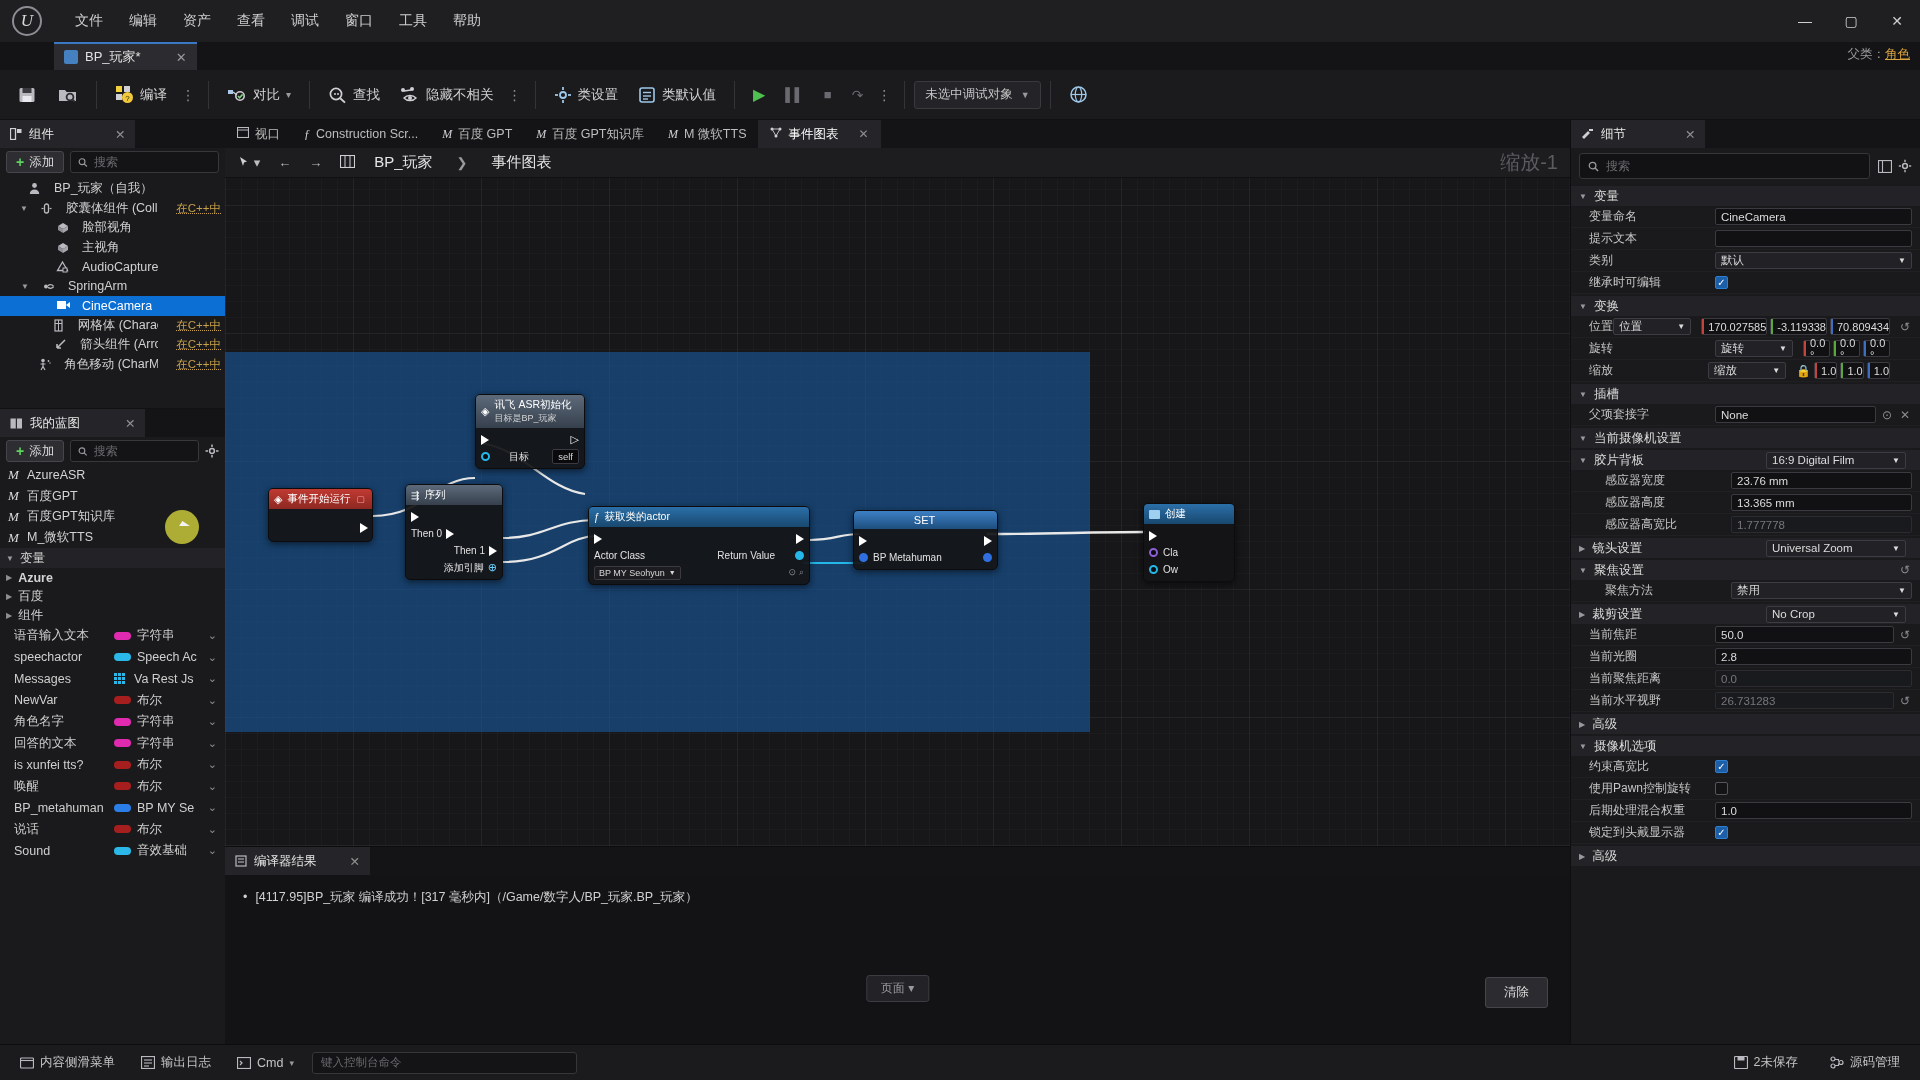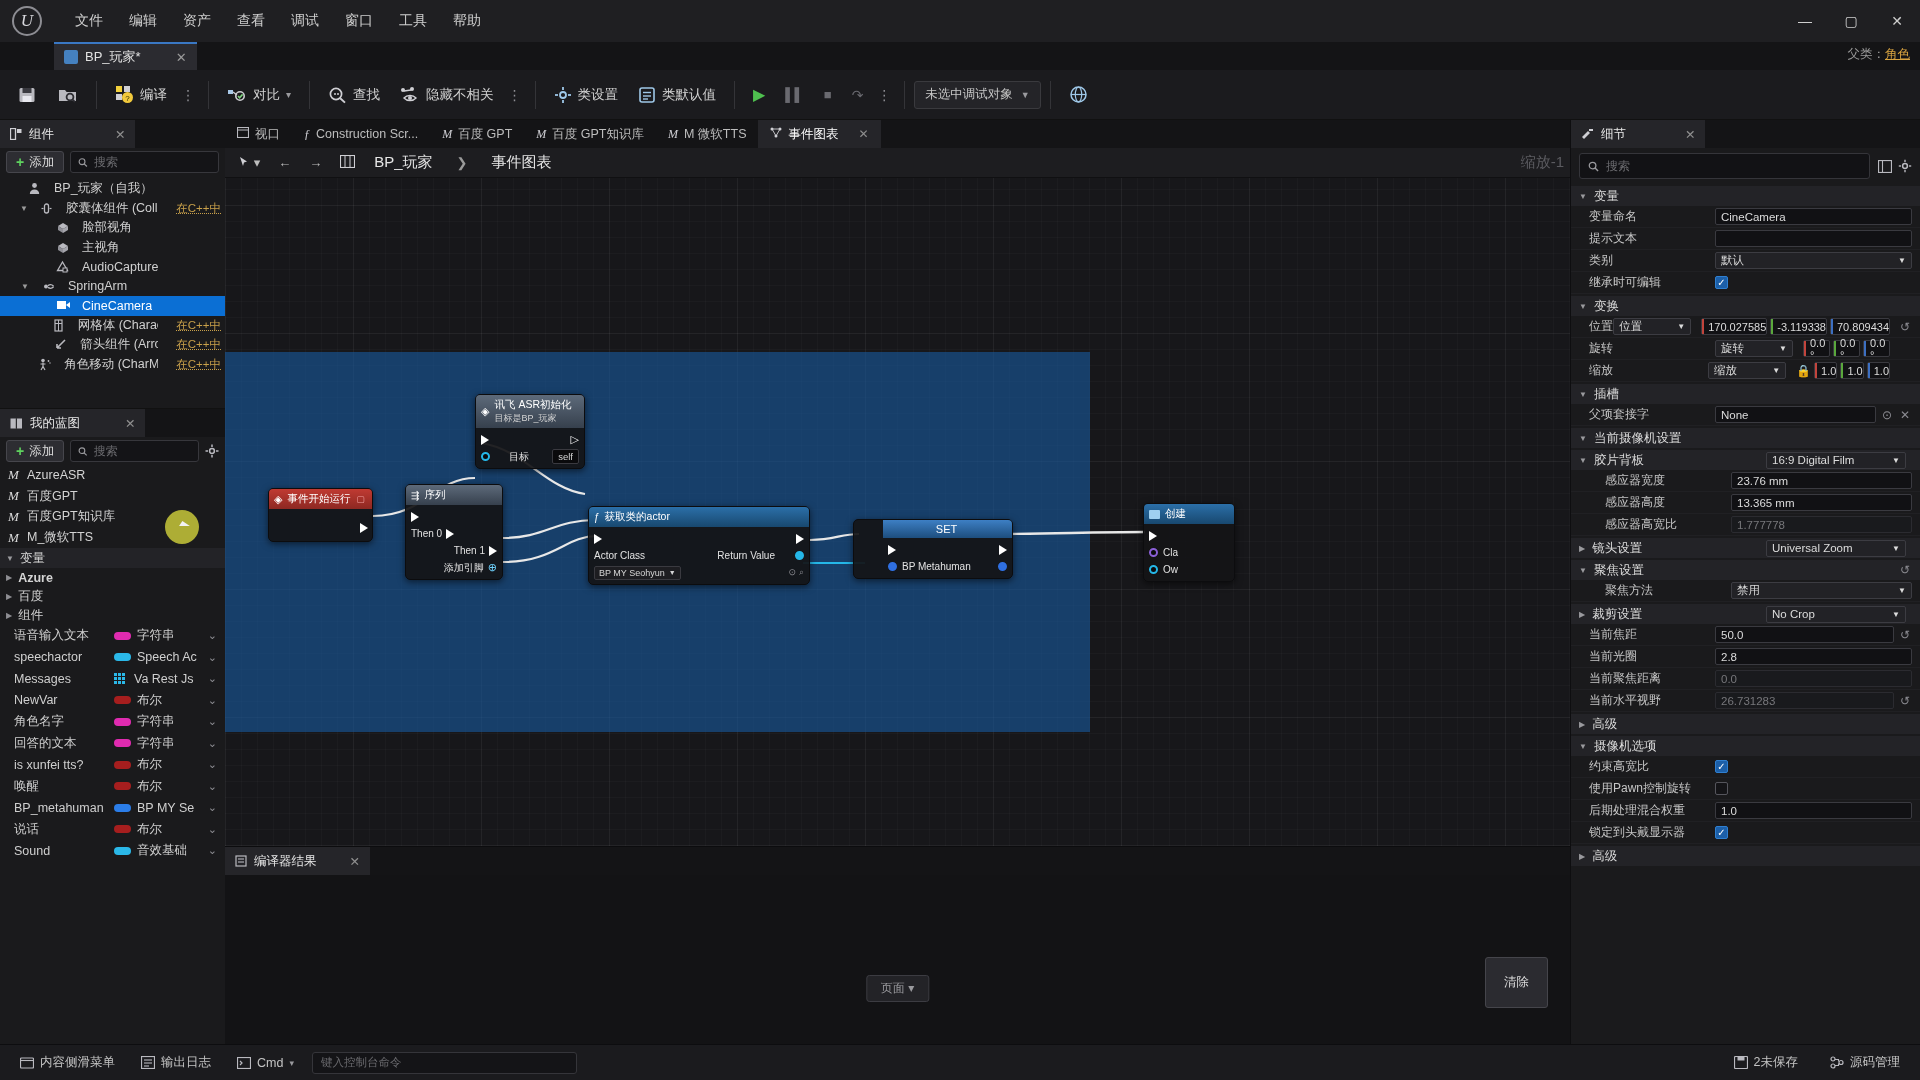--- a/index.html
+++ b/index.html
@@ -84,21 +84,21 @@
   .grp .ar { color:#8e8e93; font-size:8px; }
 
   
   .graphwrap { position:absolute; left:225px; top:120px; right:350px; bottom:234px; background:#0f0f11;}
   .graphtabs { height:28px; background:#141416; display:flex; align-items:center; }
   .graphtools { height:30px; background:#1d1d20; display:flex; align-items:center; gap:8px;
      padding:0 8px; position:relative; border-bottom:1px solid #101012;}
   .gbtn { color:#bdbdbd; font-size:13px; padding:2px 5px; border-radius:2px; }
   .bcrumb { display:flex; align-items:center; gap:24px; font-size:15px; color:#e6e6e6; margin-left:6px;}
   .bcrumb .sl { color:#9a9a9a; font-size:13px; }
-  .zoomlbl { position:absolute; right:6px; font-size:15px; color:#5b5b60; }
+  .zoomlbl { position:absolute; right:12px; font-size:20px; color:#5b5b60; }
 
   .canvas { position:absolute; left:0; top:58px; right:0; bottom:0; overflow:hidden;
     background:
       repeating-linear-gradient(0deg, rgba(255,255,255,.022) 0 1px, transparent 1px 16px),
       repeating-linear-gradient(90deg, rgba(255,255,255,.022) 0 1px, transparent 1px 16px),
       repeating-linear-gradient(0deg, rgba(255,255,255,.035) 0 1px, transparent 1px 128px),
       repeating-linear-gradient(90deg, rgba(255,255,255,.035) 0 1px, transparent 1px 128px),
       #17171a; }
   .bpsel { position:absolute; background:rgba(23,90,160,.60); }
   .bphdr { position:absolute; background:#0b76cf; display:flex; align-items:center; }
@@ -127,21 +127,21 @@
      font-size:9px; color:#d6d6d6; padding:1px 4px; display:flex; align-items:center; gap:4px;}
 
   
   .compwrap { position:absolute; left:225px; bottom:36px; right:350px; height:198px;
      background:#131315; border-top:1px solid #0c0c0e;}
   .compmsg { padding:14px 18px; font-size:12.5px; color:#d0d0d0; }
   .pgbtn { position:absolute; left:50%; transform:translateX(-50%); bottom:42px;
      background:#232327; border:1px solid #3c3c42; border-radius:3px; padding:4px 14px;
      font-size:12px; color:#9a9a9e; }
   .clrbtn { position:absolute; right:22px; bottom:36px; background:#2b2b30; border:1px solid #45454b;
-     border-radius:3px; padding:16px 18px; font-size:12.5px; color:#dcdcdc; }
+     border-radius:3px; padding:6px 18px; font-size:12.5px; color:#dcdcdc; }
 
   
   .details { position:absolute; right:0; top:120px; width:350px; bottom:36px; background:#1a1a1c;
      border-left:1px solid #0e0e10; }
   .dsearch { height:26px; margin:5px 8px; display:flex; align-items:center; gap:7px;
      background:#121215; border:1px solid #35353a; border-radius:3px; padding:0 8px; }
   .dsearch input { background:transparent; border:0; outline:0; font-size:12px; color:#ccc; flex:1;
      font-family:"Liberation Sans",sans-serif;}
   .dsearch input::placeholder { color:#6a6a6e; }
   .dsec { display:flex; align-items:center; gap:7px; height:20px; background:#232327;
@@ -744,21 +744,21 @@
               <span style="font-size:7px">▼</span>
             </span>
             <span style="display:flex;gap:3px">
               <span style="color:#8a8a90;font-size:9px">⊙</span>
               <span style="color:#8a8a90;font-size:9px">⌕</span>
             </span>
           </div>
         </div>
       </div>
 
-      <div class="node" style="left:628px; top:341px; width:160px;padding-left:29px;">
+      <div class="node" style="left:628px; top:332px; width:145px;">
         <div class="nhdr" style="background:linear-gradient(180deg,#3d7fc4,#1d4e7e);justify-content:center">
           <span class="ttl" style="font-size:11px">SET</span>
         </div>
         <div class="nbody">
           <div class="prow">
             <span class="exin"></span>
             <span class="exout"></span>
           </div>
           <div class="prow">
             <span style="display:flex;align-items:center;gap:5px">
@@ -796,20 +796,23 @@
     <div class="ptabhdr">
       <div class="tb">
         <svg width="12" height="12" viewBox="0 0 12 12">
           <rect x="1" y="1" width="10" height="10" fill="none" stroke="#b9b9bf" stroke-width="1.2"></rect>
           <line x1="3" y1="4" x2="9" y2="4" stroke="#b9b9bf" stroke-width="1.1"></line>
           <line x1="3" y1="7" x2="9" y2="7" stroke="#b9b9bf" stroke-width="1.1"></line>
         </svg>
         <span>编译器结果</span>
         <span class="x" style="margin-left:26px;color:#8f8f8f">✕</span>
       </div>
+    </div>
+    <div class="compmsg">
+      <span style="color:#d0d0d0;margin-right:8px">•</span><span>[4117.95]BP_玩家 编译成功！[317 毫秒内]（/Game/数字人/BP_玩家.BP_玩家）</span>
     </div>
     <div class="pgbtn">页面 ▾</div>
     <div class="clrbtn">清除</div>
   </div>
 
   <div class="details">
     <div class="ptabhdr">
       <div class="tb">
         <svg width="13" height="12" viewBox="0 0 13 12">
           <path d="M1 9l6-6 2 2-6 6z" fill="#cfcfd4"></path>

